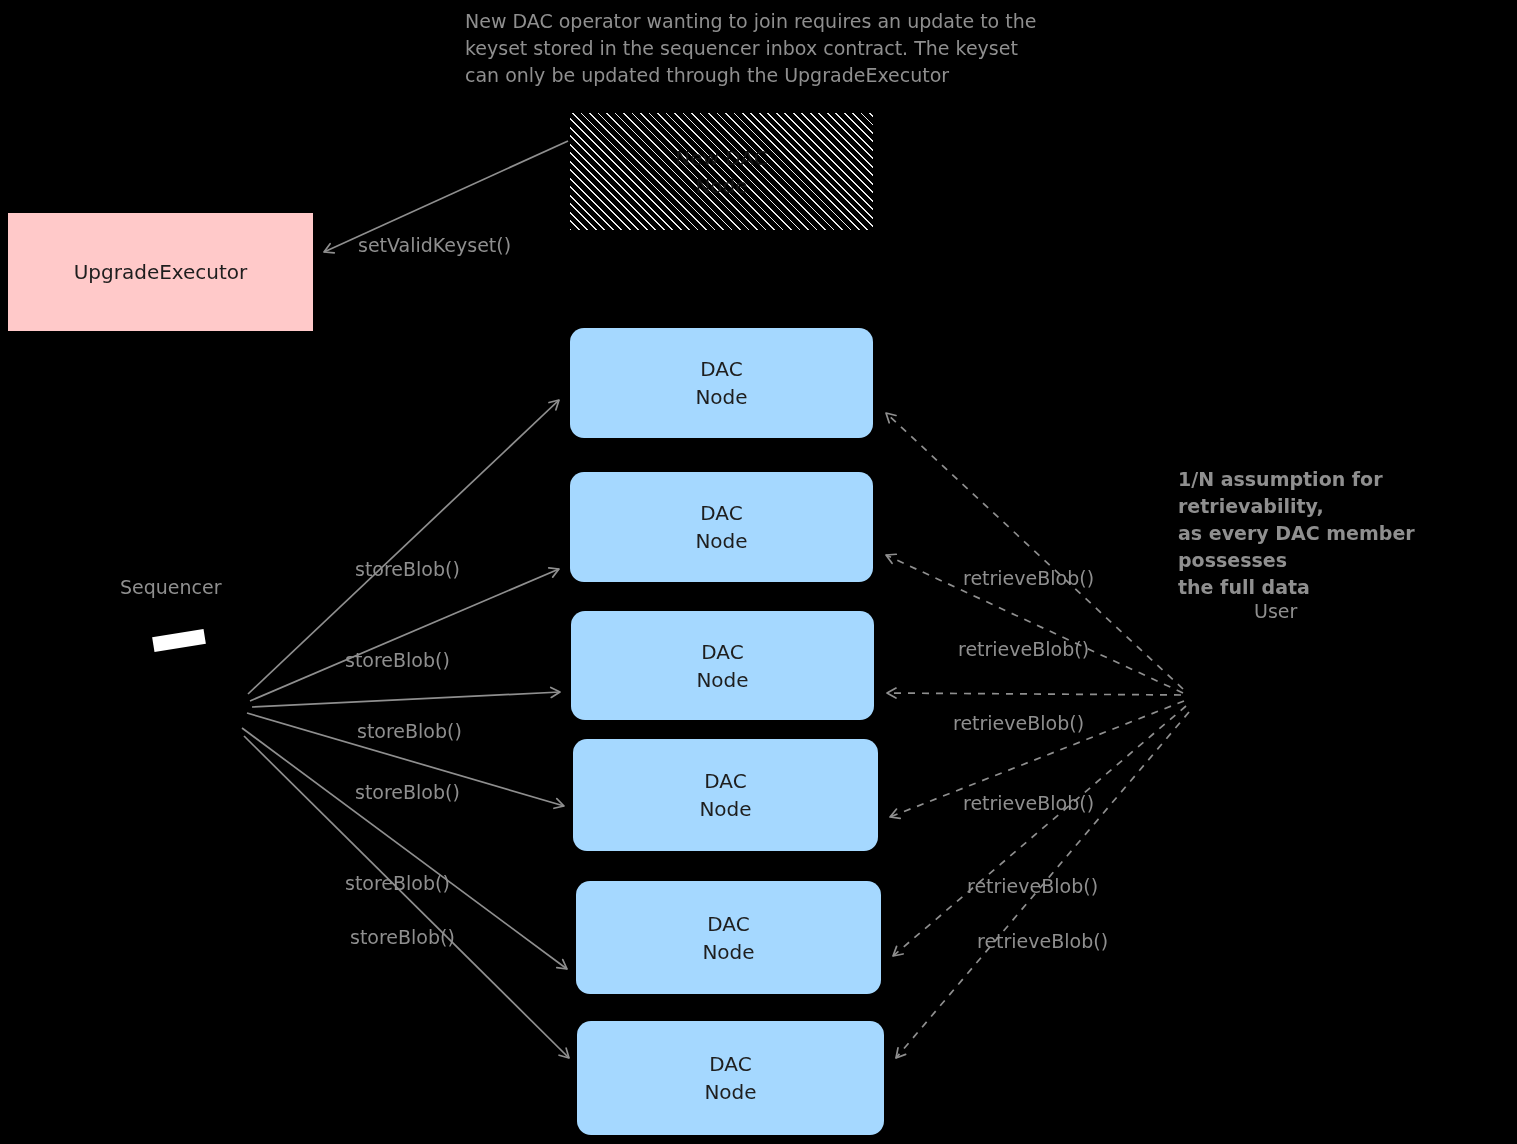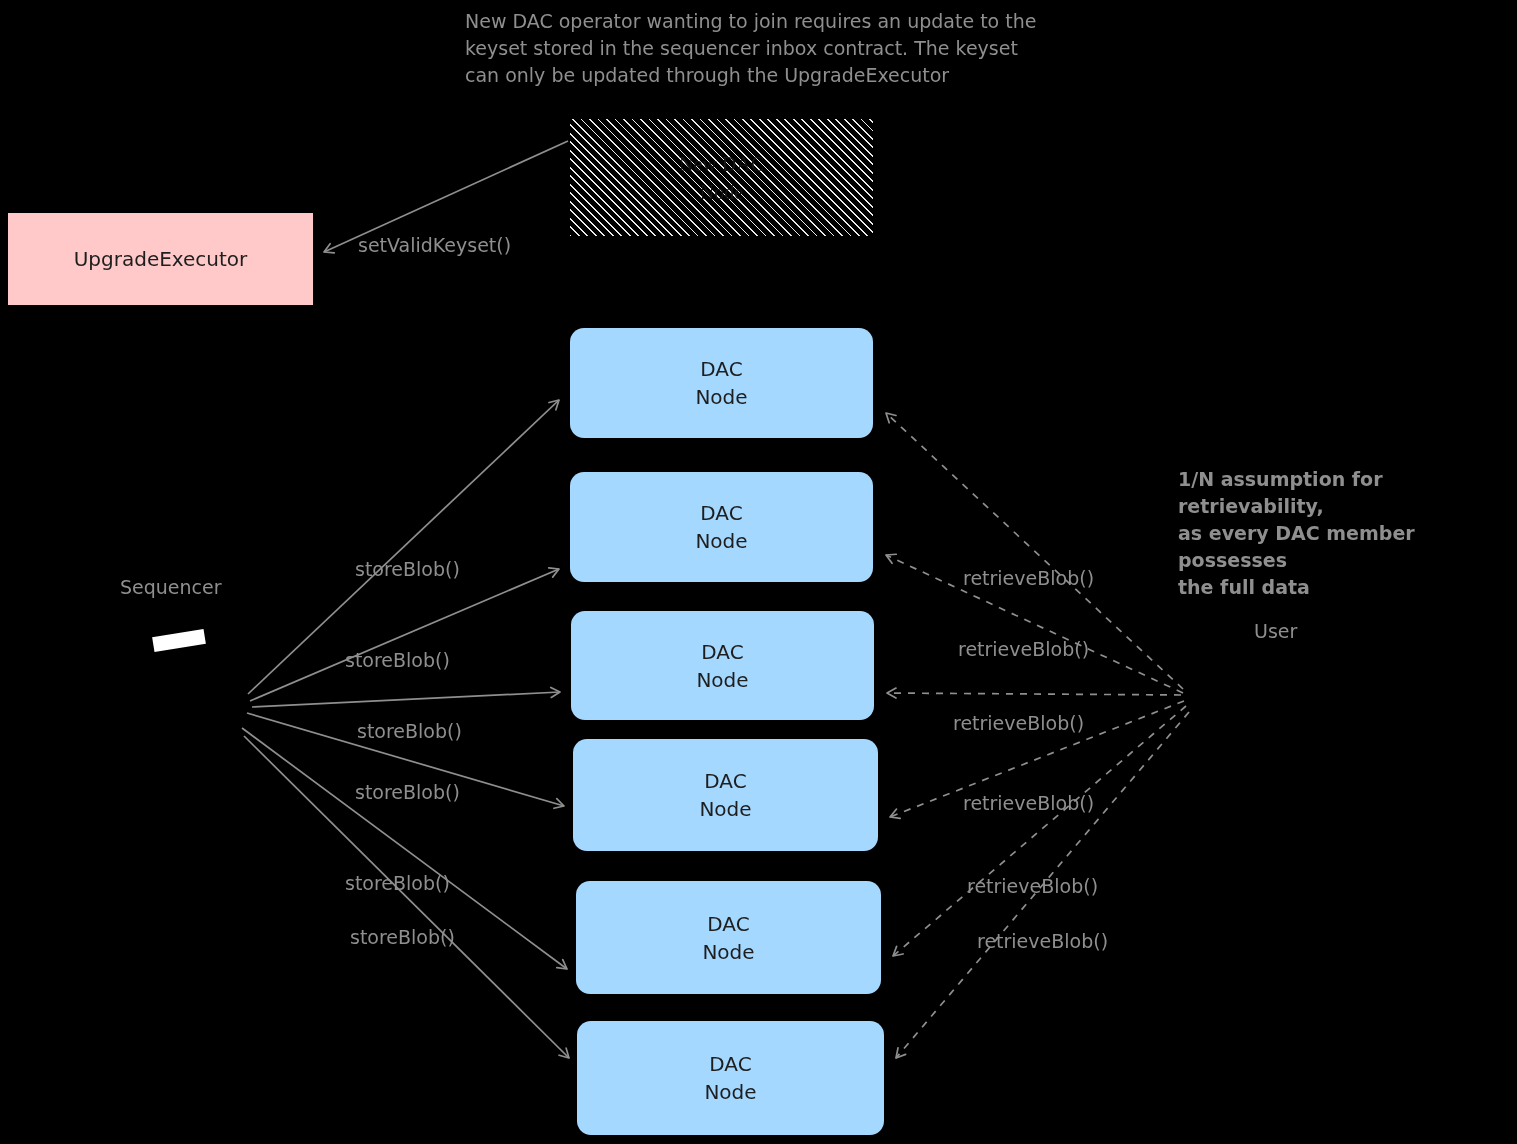--- a/index.html
+++ b/index.html
@@ -35,33 +35,32 @@
     align-items: center;
     justify-content: center;
     text-align: center;
     color: #1e1e1e;
     font-size: 20px;
     line-height: 1.4;
   }
   .box span { white-space: pre-line; }
 
   .hatch-box {
-    left: 570px; top: 119px; width: 303px; height: 117px;
+    left: 570px; top: 113px; width: 303px; height: 117px;
     background: repeating-linear-gradient(
       45deg,
       rgba(255,255,255,0.92) 0px,
       rgba(255,255,255,0.92) 1.2px,
       transparent 1.2px,
       transparent 6px
     );
     color: #141414;
-    font-family: Liberation Serif, serif;
   }
   .executor-box {
-    left: 8px; top: 213px; width: 305px; height: 92px;
+    left: 8px; top: 213px; width: 305px; height: 118px;
     background: #ffc9c9;
   }
   .dac-box { width: 303px; background: #a5d8ff; border-radius: 14px; }
   .dac-1 { left: 570px; top: 328px;  height: 110px; }
   .dac-2 { left: 570px; top: 472px;  height: 110px; }
   .dac-3 { left: 571px; top: 611px;  height: 109px; }
   .dac-4 { left: 573px; top: 739px;  height: 112px; width: 305px; }
   .dac-5 { left: 576px; top: 881px;  height: 113px; width: 305px; }
   .dac-6 { left: 577px; top: 1021px; height: 114px; width: 307px; }
 
@@ -86,21 +85,21 @@
   .lbl-ret-5 { left: 967px; top: 843px; }
   .lbl-ret-6 { left: 977px; top: 898px; }
 
   .actor-label {
     position: absolute;
     color: #8f8f8f;
     font-size: 19px;
     white-space: nowrap;
   }
   .sequencer-label { left: 120px;  top: 576px; }
-  .user-label      { left: 1254px; top: 620px; text-align: center; }
+  .user-label      { left: 1254px; top: 600px; text-align: center; }
 
   .sequencer-icon {
     position: absolute;
     left: 153px; top: 633px;
     width: 52px; height: 15px;
     background: #ffffff;
     transform: rotate(-9deg);
   }
 </style>
 </head>

